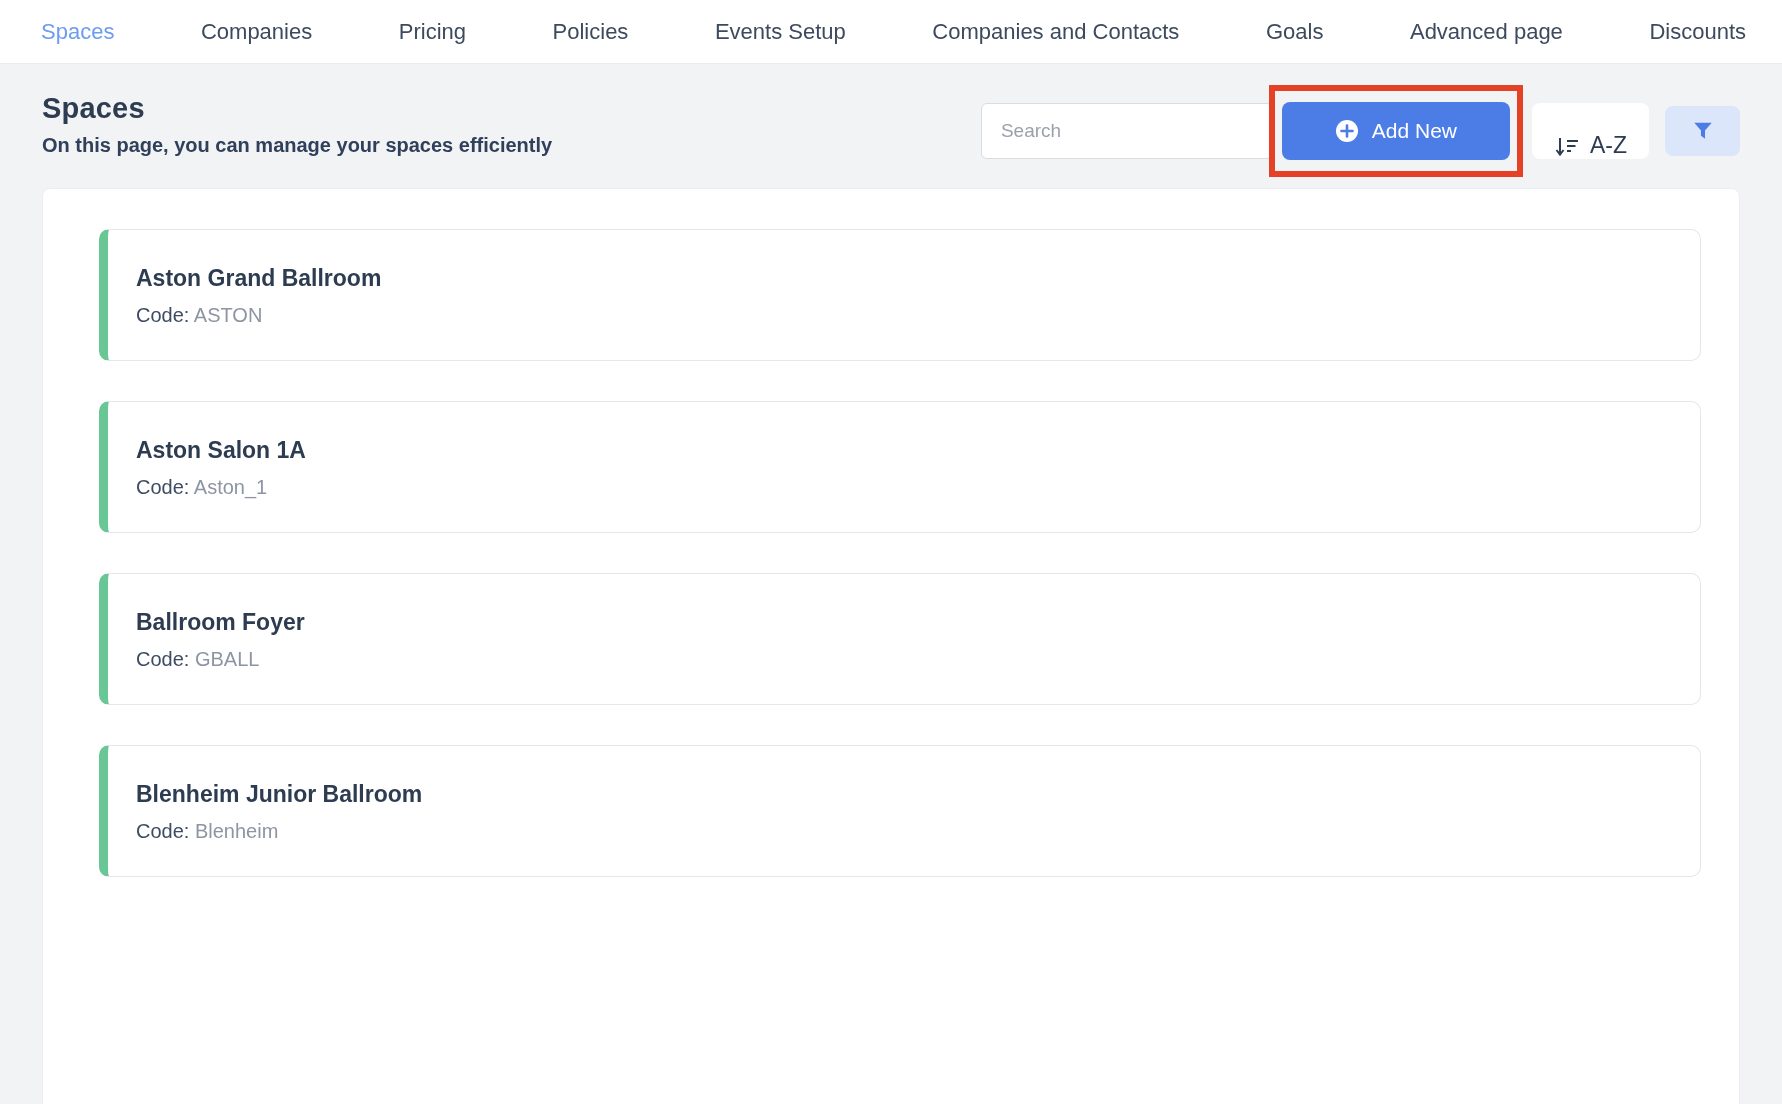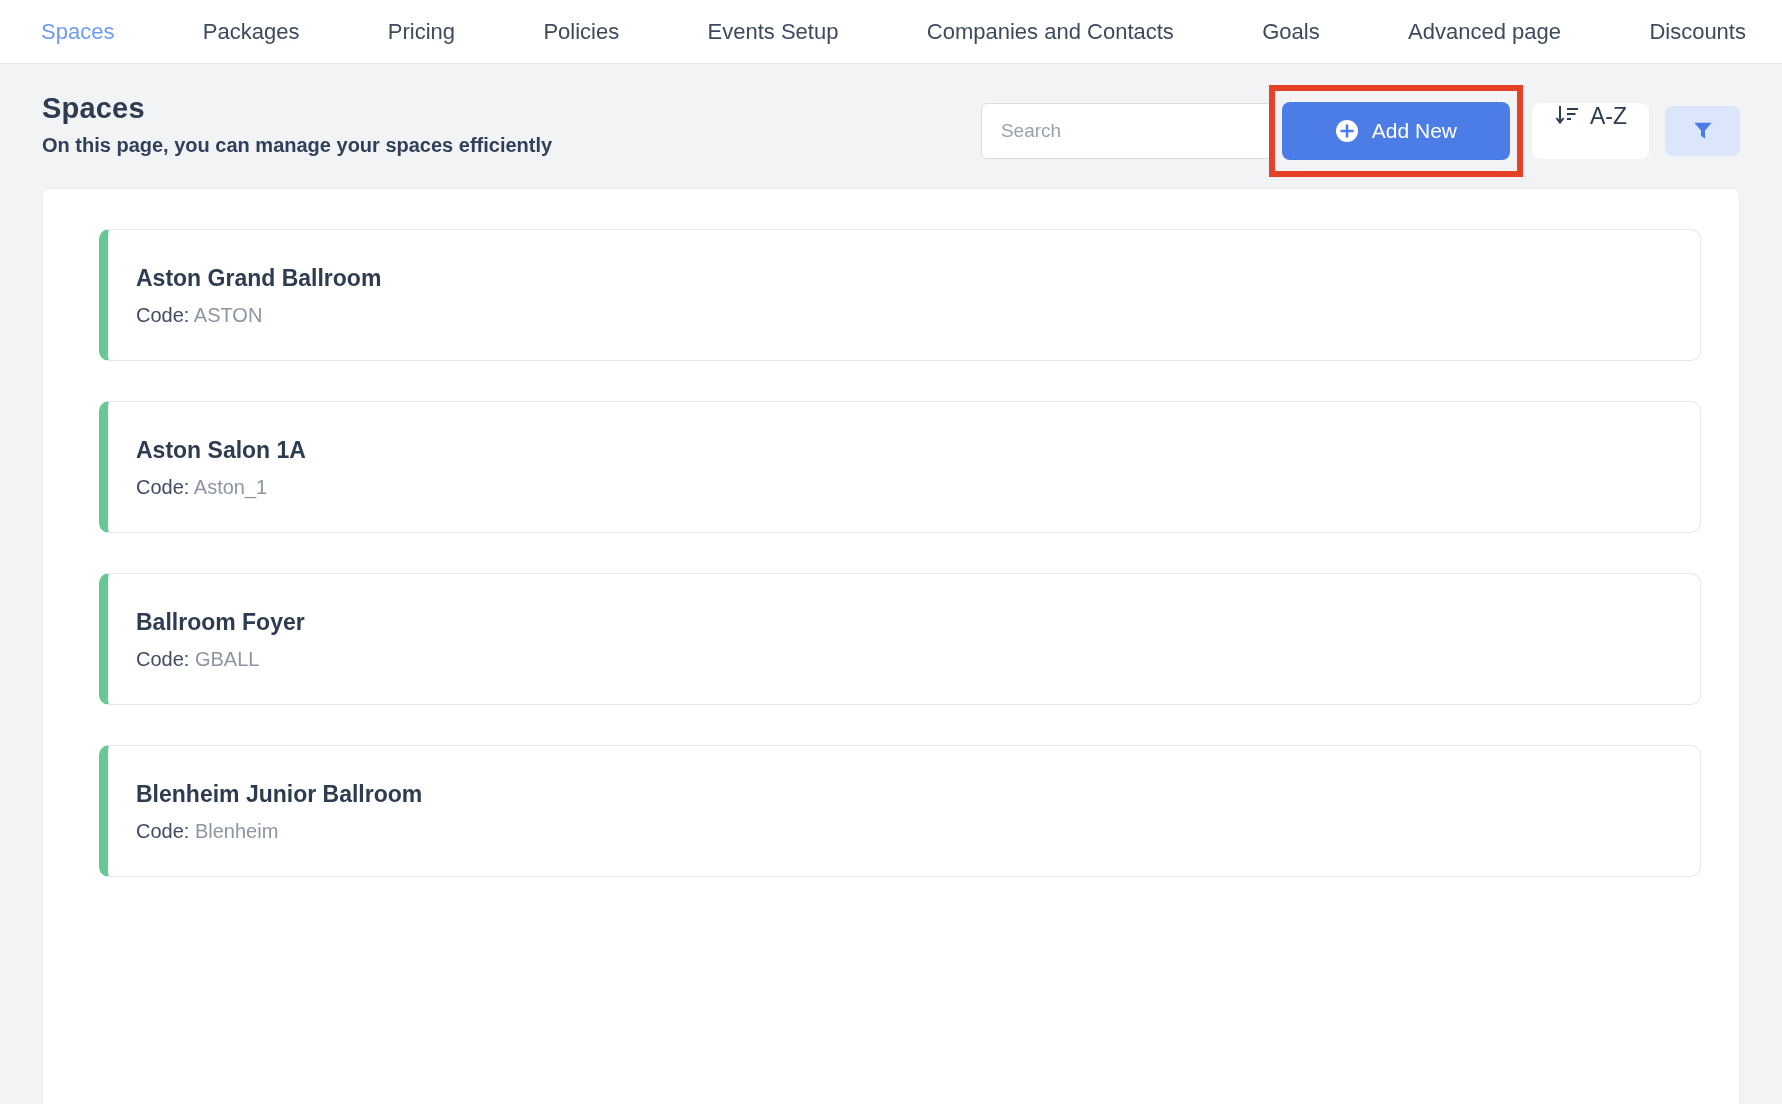--- a/index.html
+++ b/index.html
@@ -87,21 +87,21 @@
     border-radius:8px;
     color:#ffffff;
     font-family:"Liberation Sans", sans-serif;
     font-size:21px;
     cursor:pointer;
   }
   .add-new-btn svg { display:block; }
 
   .sort-btn {
     display:flex;
-    align-items:flex-start;
+    align-items:flex-end;
     gap:10px;
     height:56px;
     padding:0 22px;
     margin-left:9px;
     background:#ffffff;
     border:none;
     border-radius:8px;
     font-family:"Liberation Sans", sans-serif;
     font-size:23px;
     color:#2d3c50;
@@ -152,21 +152,21 @@
     font-size:20px;
     color:#3e4c63;
   }
   .card-code .code-value { color:#8d95a3; }
 </style>
 </head>
 <body>
 
 <div class="nav">
   <span class="nav-item active">Spaces</span>
-  <span class="nav-item">Packages</span>
+  <span class="nav-item">Companies</span>
   <span class="nav-item">Pricing</span>
   <span class="nav-item">Policies</span>
   <span class="nav-item">Events Setup</span>
   <span class="nav-item">Companies and Contacts</span>
   <span class="nav-item">Goals</span>
   <span class="nav-item">Advanced page</span>
   <span class="nav-item">Discounts</span>
 </div>
 
 <div class="header">

